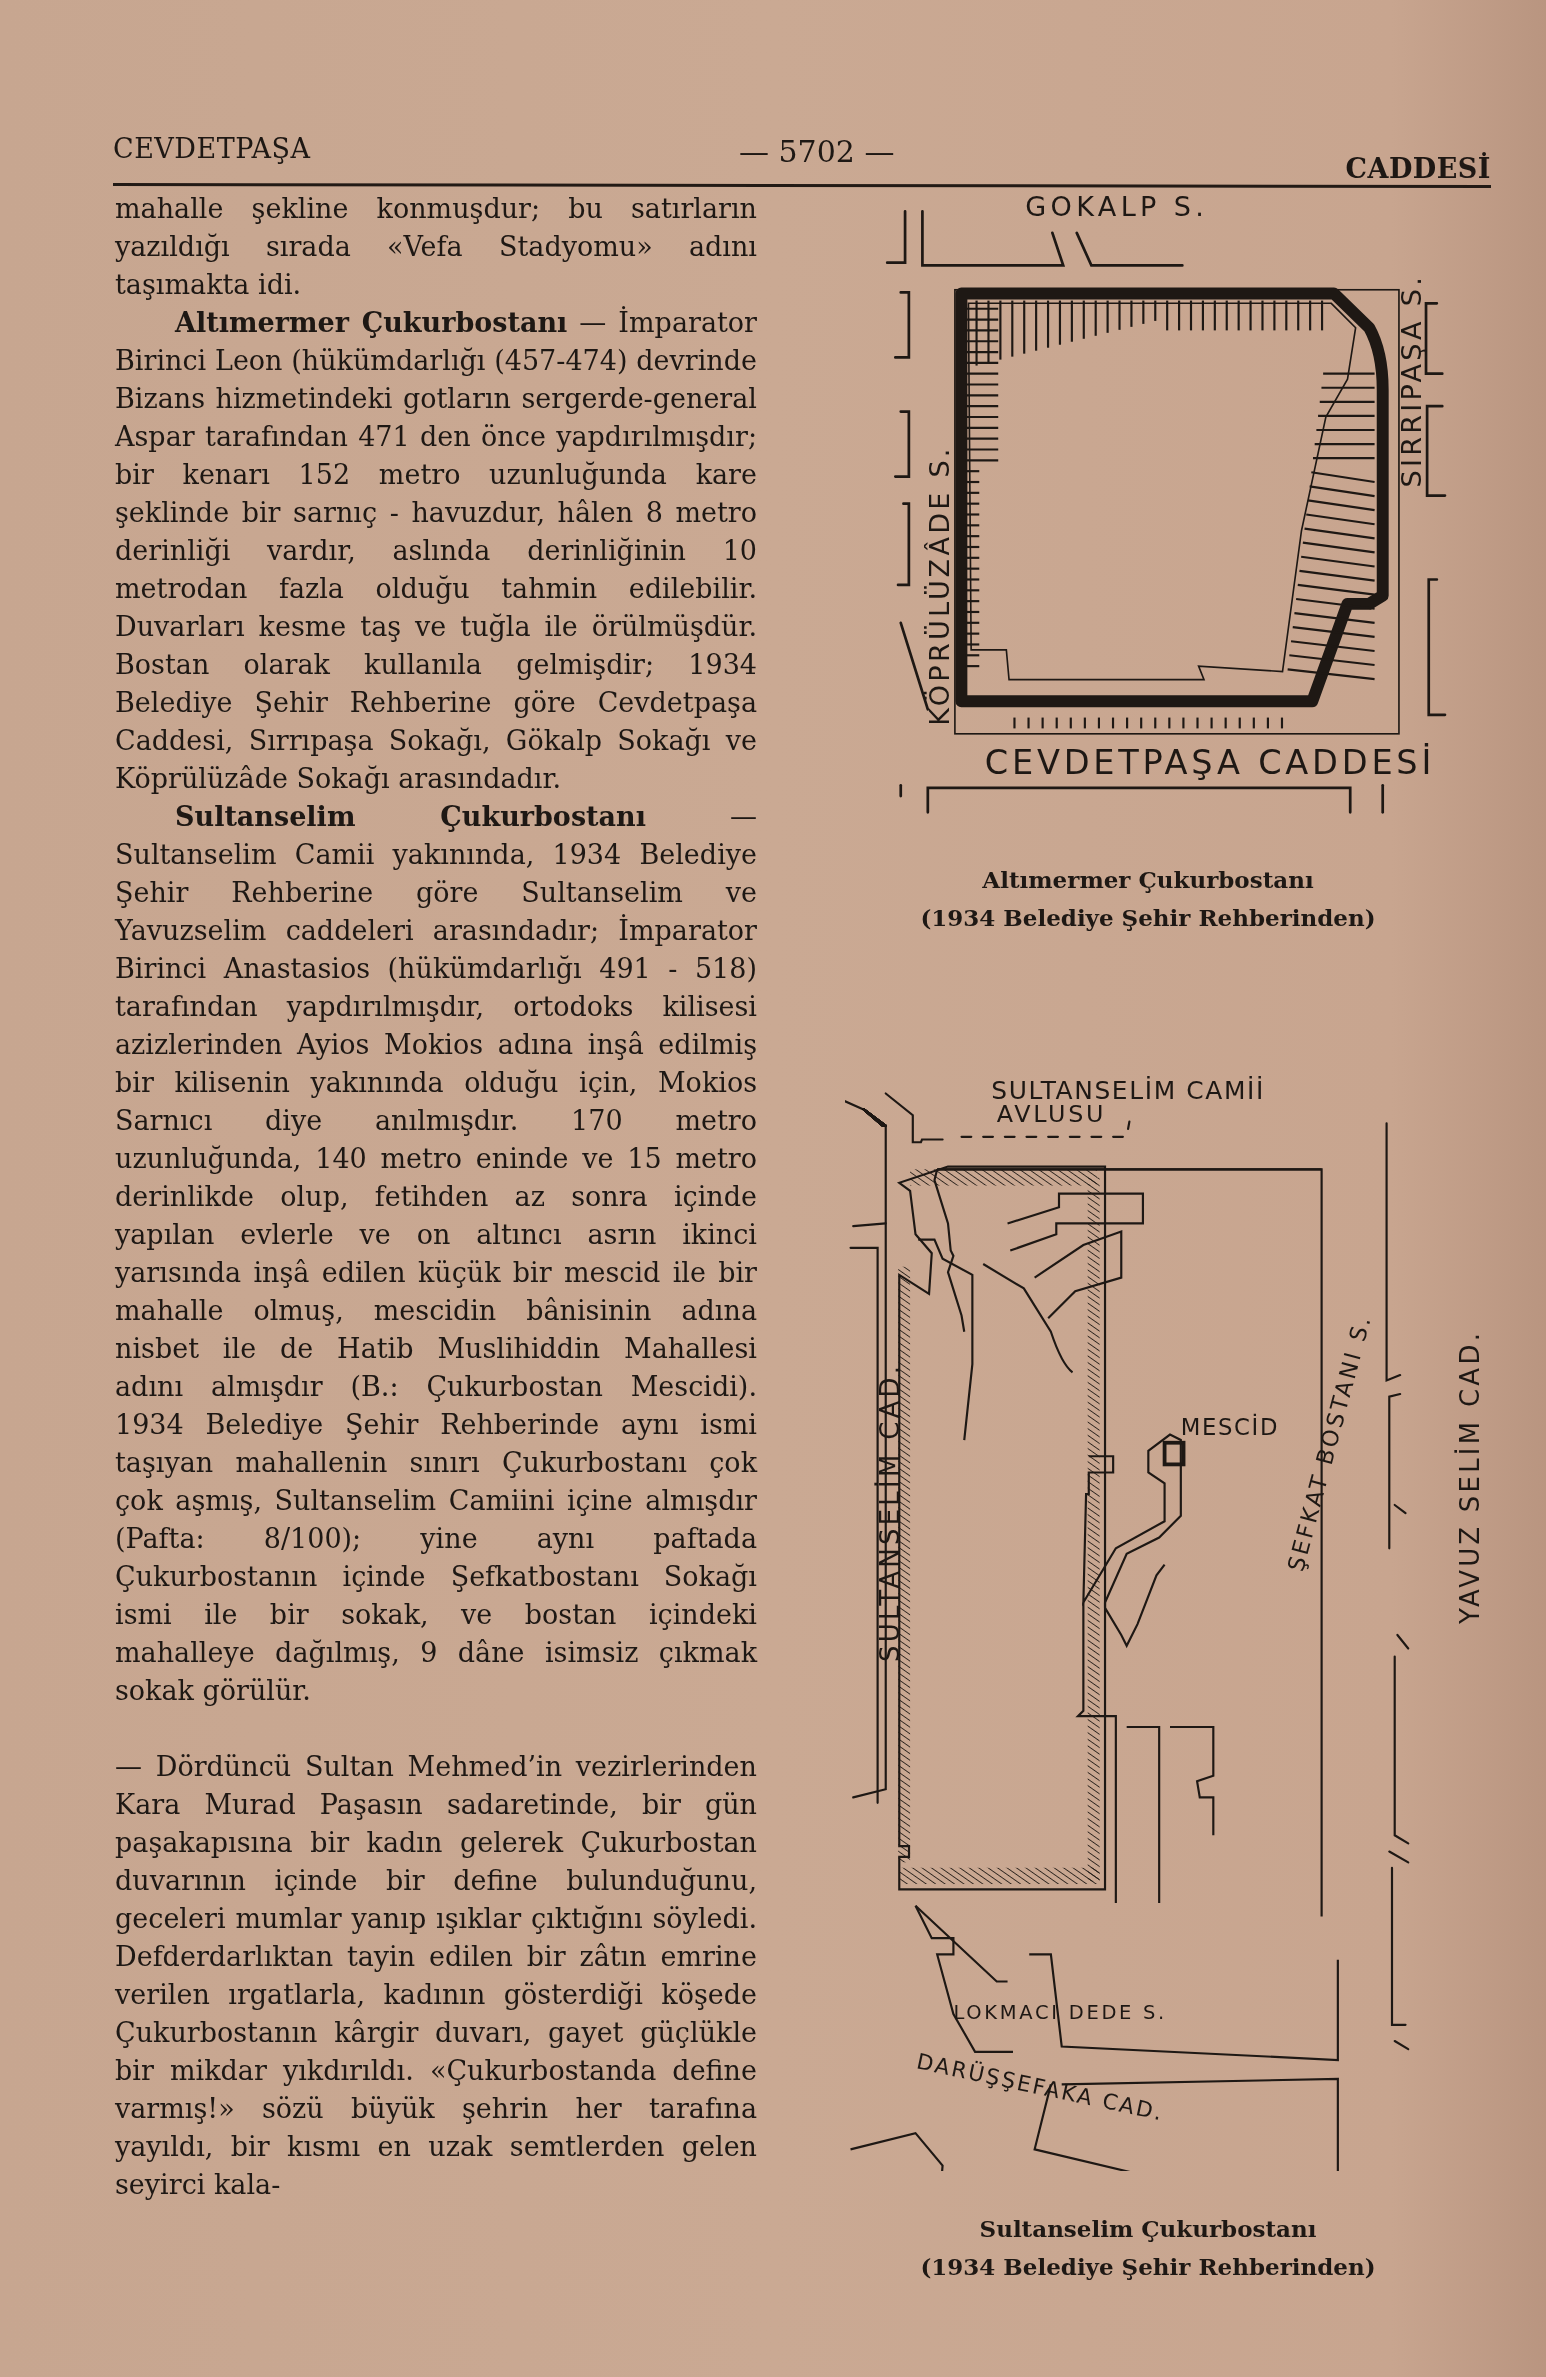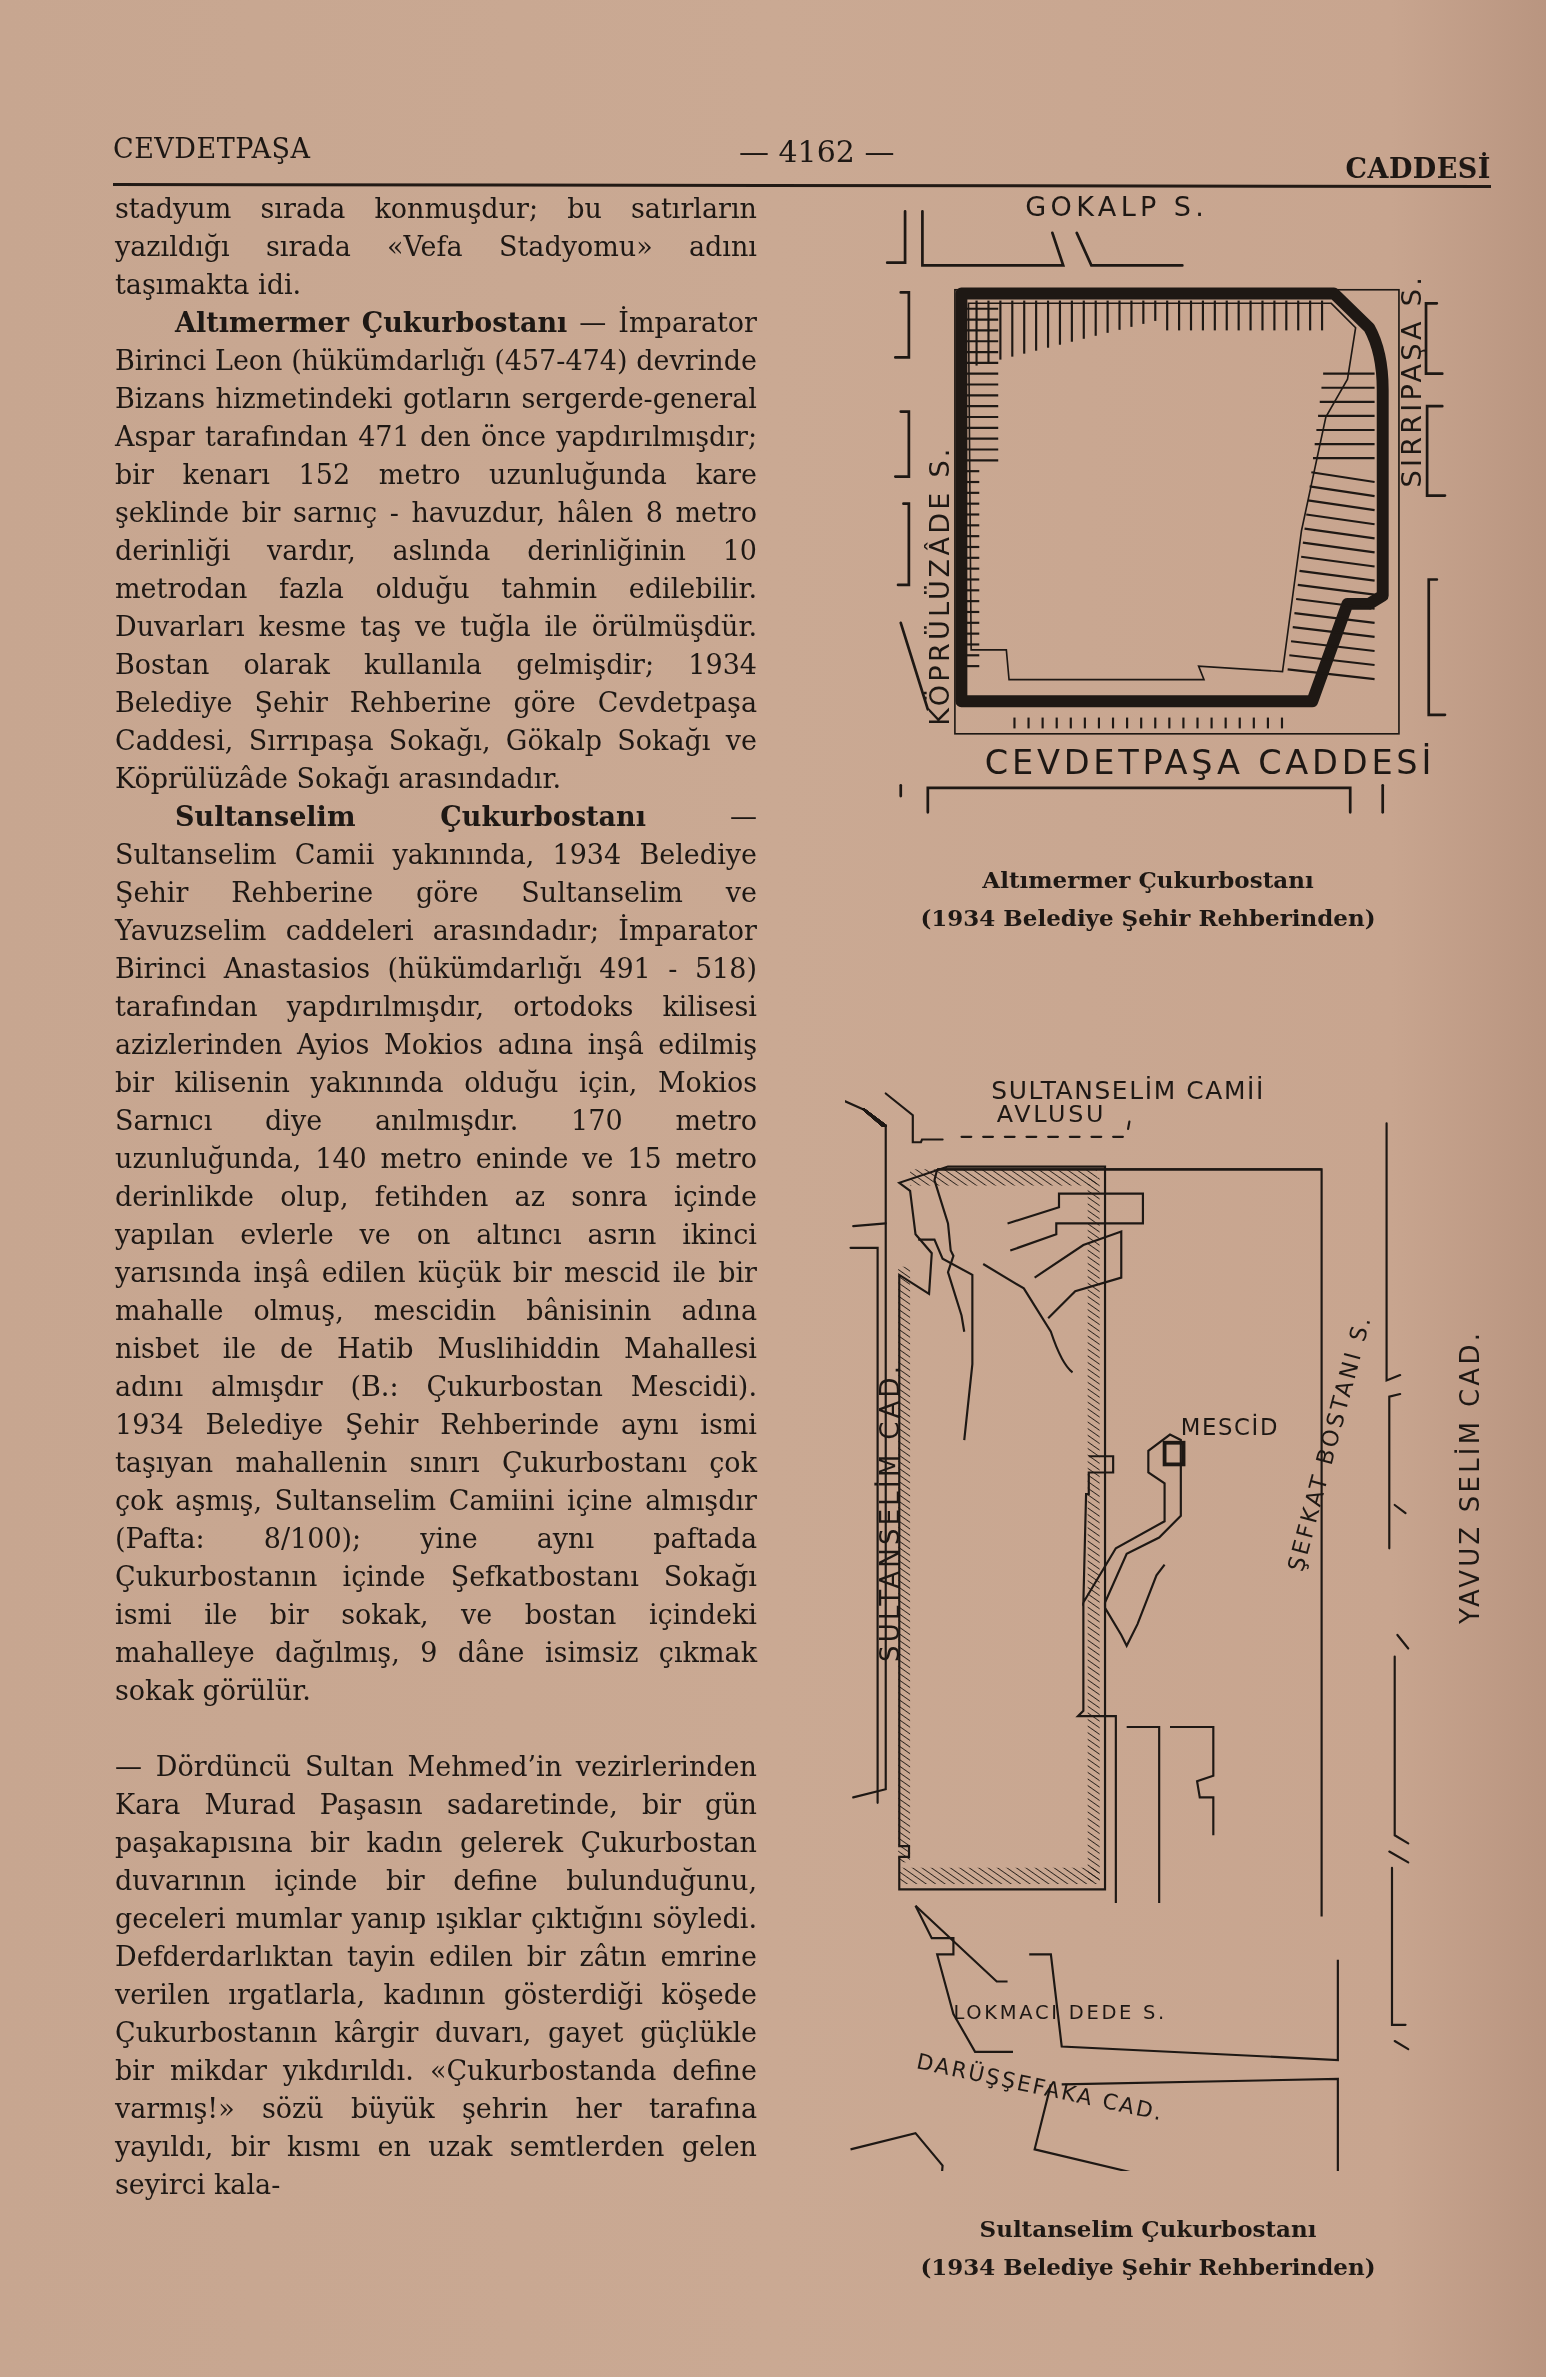--- a/index.html
+++ b/index.html
@@ -36,27 +36,27 @@
     .caption {
       position: absolute; text-align: center; font-weight: bold;
       font-size: 23px; line-height: 38px;
     }
   </style>
 </head>
 <body>
 
 <div class="header">
   <span class="hdr-left">CEVDETPAŞA</span>
-  <span class="hdr-center">— 4162 —</span>
+  <span class="hdr-center">— 5702 —</span>
   <span class="hdr-right">CADDESİ</span>
   <div class="hdr-rule"></div>
 </div>
 
 <div class="col-left">
-  <p>stadyum sırada konmuşdur; bu satırların yazıldığı sırada «Vefa Stadyomu» adını taşımakta idi.</p>
+  <p>mahalle şekline konmuşdur; bu satırların yazıldığı sırada «Vefa Stadyomu» adını taşımakta idi.</p>
   <p class="indent"><span class="bold">Altımermer Çukurbostanı</span><span> — İmparator Birinci Leon (hükümdarlığı (457-474) devrinde Bizans hizmetindeki gotların sergerde-general Aspar tarafından 471 den önce yapdırılmışdır; bir kenarı 152 metro uzunluğunda kare şeklinde bir sarnıç - havuzdur, hâlen 8 metro derinliği vardır, aslında derinliğinin 10 metrodan fazla olduğu tahmin edilebilir. Duvarları kesme taş ve tuğla ile örülmüşdür. Bostan olarak kullanıla gelmişdir; 1934 Belediye Şehir Rehberine göre Cevdetpaşa Caddesi, Sırrıpaşa Sokağı, Gökalp Sokağı ve Köprülüzâde Sokağı arasındadır.</span></p>
   <p class="indent"><span class="bold">Sultanselim Çukurbostanı</span><span> — Sultanselim Camii yakınında, 1934 Belediye Şehir Rehberine göre Sultanselim ve Yavuzselim caddeleri arasındadır; İmparator Birinci Anastasios (hükümdarlığı 491 - 518) tarafından yapdırılmışdır, ortodoks kilisesi azizlerinden Ayios Mokios adına inşâ edilmiş bir kilisenin yakınında olduğu için, Mokios Sarnıcı diye anılmışdır. 170 metro uzunluğunda, 140 metro eninde ve 15 metro derinlikde olup, fetihden az sonra içinde yapılan evlerle ve on altıncı asrın ikinci yarısında inşâ edilen küçük bir mescid ile bir mahalle olmuş, mescidin bânisinin adına nisbet ile de Hatib Muslihiddin Mahallesi adını almışdır (B.: Çukurbostan Mescidi). 1934 Belediye Şehir Rehberinde aynı ismi taşıyan mahallenin sınırı Çukurbostanı çok çok aşmış, Sultanselim Camiini içine almışdır (Pafta: 8/100); yine aynı paftada Çukurbostanın içinde Şefkatbostanı Sokağı ismi ile bir sokak, ve bostan içindeki mahalleye dağılmış, 9 dâne isimsiz çıkmak sokak görülür.</span></p>
   <div class="gap"></div>
   <p>— Dördüncü Sultan Mehmed’in vezirlerinden Kara Murad Paşasın sadaretinde, bir gün paşakapısına bir kadın gelerek Çukurbostan duvarının içinde bir define bulunduğunu, geceleri mumlar yanıp ışıklar çıktığını söyledi. Defderdarlıktan tayin edilen bir zâtın emrine verilen ırgatlarla, kadının gösterdiği köşede Çukurbostanın kârgir duvarı, gayet güçlükle bir mikdar yıkdırıldı. «Çukurbostanda define varmış!» sözü büyük şehrin her tarafına yayıldı, bir kısmı en uzak semtlerden gelen seyirci kala-</p>
 </div>
 
 <div class="map" style="left:879px; top:195px; width:650px; height:639px;">
   <svg width="650" height="639" viewBox="0 0 1200 1180">
     <g fill="none" stroke="#1e1814" stroke-width="5" stroke-linecap="round">
       <path d="M15 125 H48 V30"></path>

